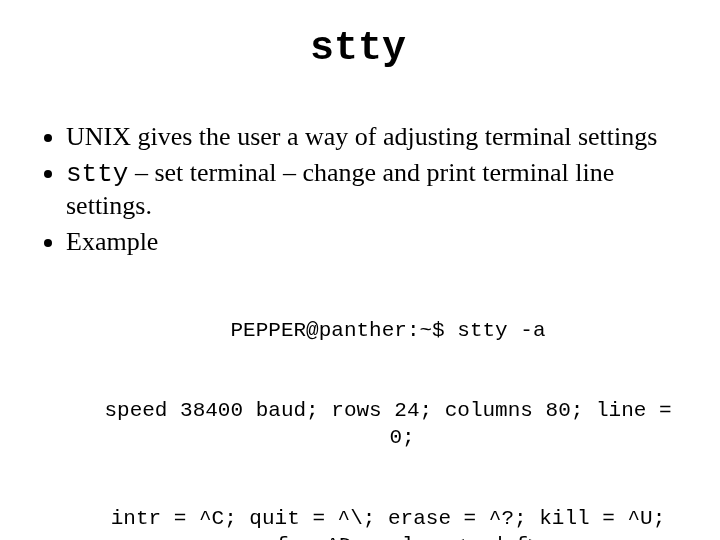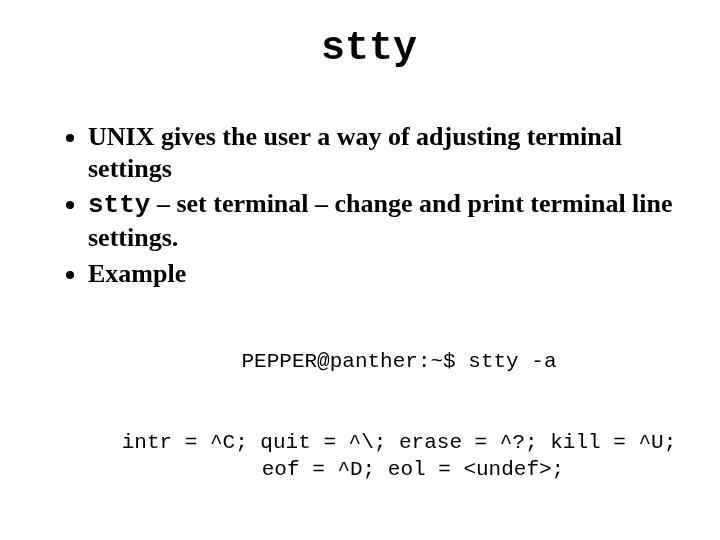--- a/index.html
+++ b/index.html
@@ -8,37 +8,36 @@
     width: 720px;
     height: 540px;
     background: #fff;
     font-family: Georgia, 'Times New Roman', Times, serif;
     color: #000;
   }
   .slide {
     box-sizing: border-box;
     width: 720px;
     height: 396px;
-    padding: 18px 36px 24px 54px;
+    padding: 18px 36px 24px 32px;
     position: relative;
   }
   .title {
     text-align: center;
     font-family: "Courier New", Courier, monospace;
     font-weight: bold;
     font-size: 40px;
     margin: 8px 0 50px 0;
   }
   ul.bullets {
     list-style: disc;
     margin: 0;
     padding: 0 0 0 34px;
     font-size: 26px;
     line-height: 1.22;
-    font-weight: bold;
   }
   ul.bullets > li {
     margin-bottom: 4px;
   }
   .mono {
     font-family: "Courier New", Courier, monospace;
   }
   .codeblock {
     margin: 6px 0 0 60px;
     font-family: "Courier New", Courier, monospace;
@@ -65,17 +64,18 @@
     <li>
       <span class="mono">stty</span><span> – set terminal – change and print terminal line settings.</span>
     </li>
     <li>
       <span>Example</span>
     </li>
   </ul>
 
   <div class="codeblock">
     <div>PEPPER@panther:~$ stty -a</div>
+    <div>speed 38400 baud; rows 24; columns 80; line = 0;</div>
     <div>intr = ^C; quit = ^\; erase = ^?; kill = ^U; eof = ^D; eol = &lt;undef&gt;;</div>
     
     
   </div>
 </div>
 
 </body></html>

